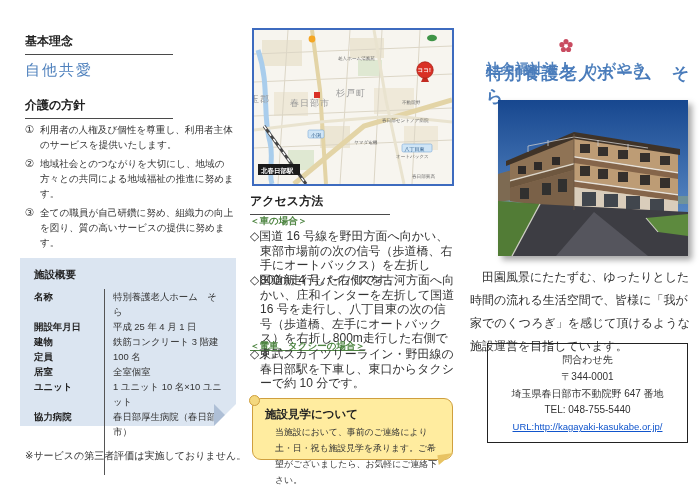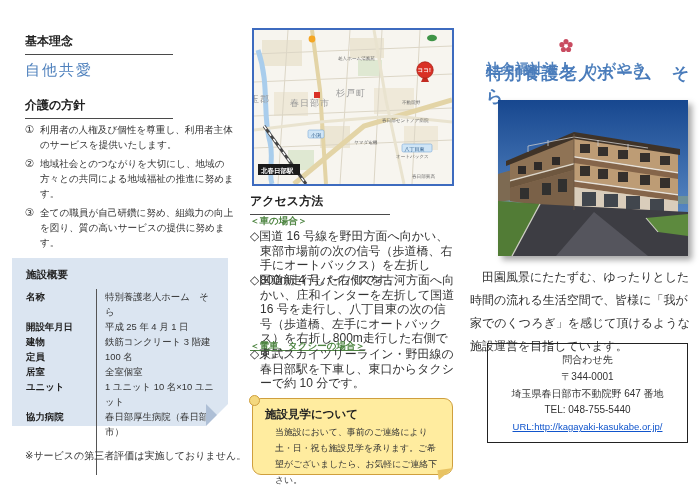--- a/index.html
+++ b/index.html
@@ -14,21 +14,21 @@
   .sec-heading {
     font-size:12px; font-weight:bold; color:#222;
     border-bottom:1.5px solid #4a4a4a; padding-bottom:4px; width:148px;
   }
   .philosophy { font-size:15px; color:#4f81bd; letter-spacing:2px; }
   .policy-item { display:flex; width:212px; font-size:9.6px; line-height:15px; margin-bottom:4px; color:#333; }
   .policy-num { width:15px; flex:0 0 15px; font-size:10.5px; }
   .policy-text { flex:1; }
 
   .facility-box {
-    left:12px; top:258px; width:216px; height:168px;
+    left:20px; top:258px; width:216px; height:168px;
     background:#dbe5f1; padding:10px 10px 0 14px;
   }
   .facility-box::after { 
     content:""; position:absolute; right:0; bottom:0;
     border-style:solid; border-width:0 0 22px 22px;
     border-color:transparent transparent #ffffff transparent;
   }
   .facility-box::before {
     content:""; position:absolute; right:0; bottom:0;
     border-style:solid; border-width:22px 0 0 22px;
@@ -41,21 +41,21 @@
   .facility-tail { height:36px; }
   .footnote { font-size:10px; color:#333; }
 
   
   .map-frame { left:252px; top:28px; width:202px; height:158px; border:2px solid #3d6bbf; background:#f7f5ef; }
   .access-heading { left:250px; top:193px; }
   .acc-sub { font-size:9.5px; font-weight:bold; color:#4e8542; }
   .acc-item { width:206px; font-size:12px; line-height:14.5px; color:#333; padding-left:10px; text-indent:-10px; }
 
   .tour-box {
-    left:252px; top:398px; width:201px; height:77px;
+    left:252px; top:398px; width:201px; height:62px;
     background:#ffec9f; border:1.5px solid #cf9f3e; border-radius:9px;
   }
   .tour-box .curl {
     position:absolute; left:-4px; top:-4px; width:11px; height:11px;
     background:#f4d87e; border:1.5px solid #cf9f3e; border-radius:50%;
   }
   .tour-box .flap {
     position:absolute; right:-2px; bottom:-5px;
     border-style:solid; border-width:10px 16px 0 0;
     border-color:#e8c363 transparent transparent transparent;

